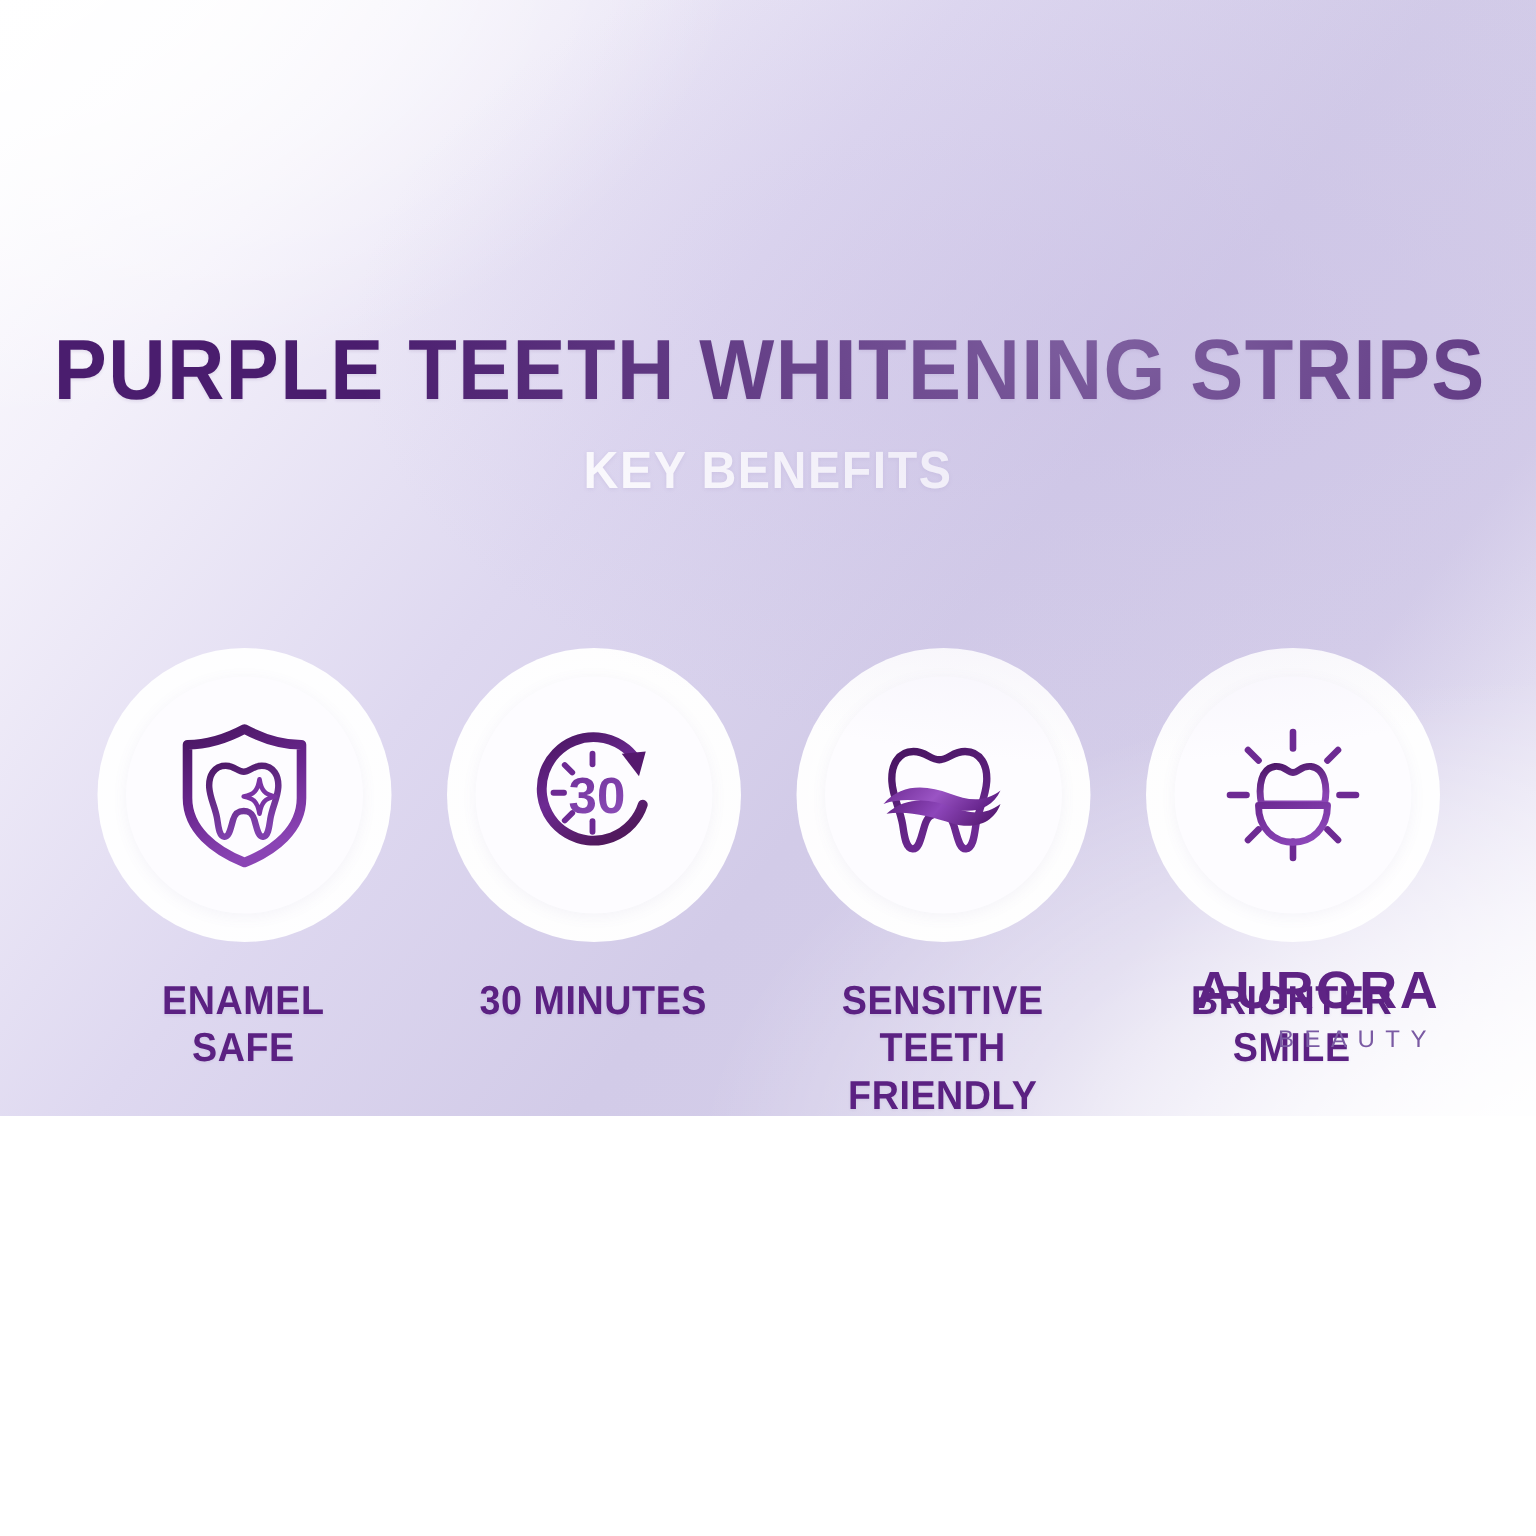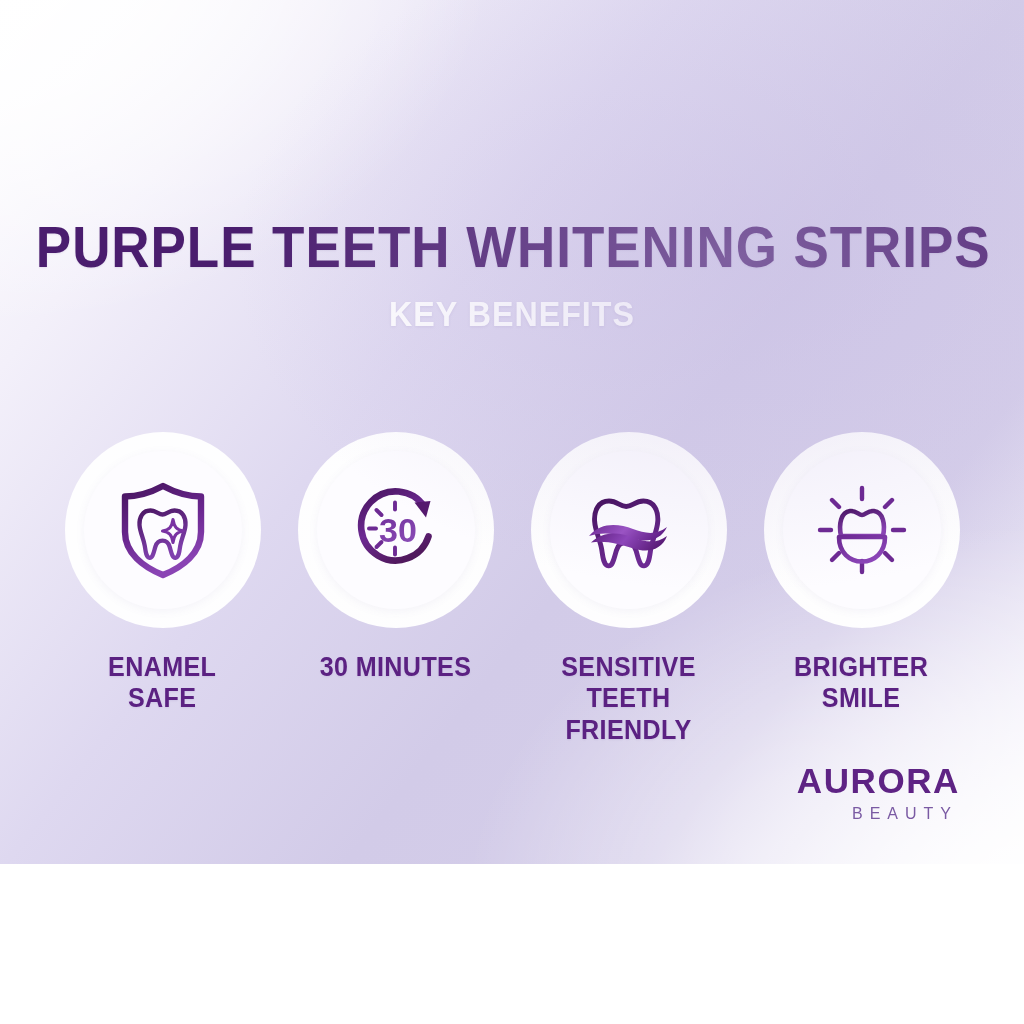--- a/index.html
+++ b/index.html
@@ -7,21 +7,21 @@
 
   html, body {
     width:1024px; height:1024px;
     overflow:hidden;
     font-family:"Liberation Sans", sans-serif;
   }
 
   
   .canvas {
     position:relative;
-    width:1024px; height:864px;
+    width:1024px; height:744px;
     background:
       radial-gradient(ellipse 105% 85% at 100% 105%, rgba(255,255,255,0.97) 0%, rgba(255,255,255,0.55) 26%, rgba(255,255,255,0.0) 52%),
       radial-gradient(ellipse 95% 80% at -4% -6%, rgba(255,255,255,1) 0%, rgba(255,255,255,0.80) 22%, rgba(255,255,255,0.0) 55%),
       linear-gradient(128deg, #fefeff 0%, #f3f0fa 17%, #ded8f0 40%, #d2cbe8 60%, #d4cde9 78%, #efecf8 93%, #fbfafd 100%);
     overflow:hidden;
   }
   .canvas::after{
     content:"";
     position:absolute; inset:0;
     background:radial-gradient(ellipse 70% 55% at 72% 30%, rgba(199,188,228,0.42) 0%, rgba(199,188,228,0) 70%);

